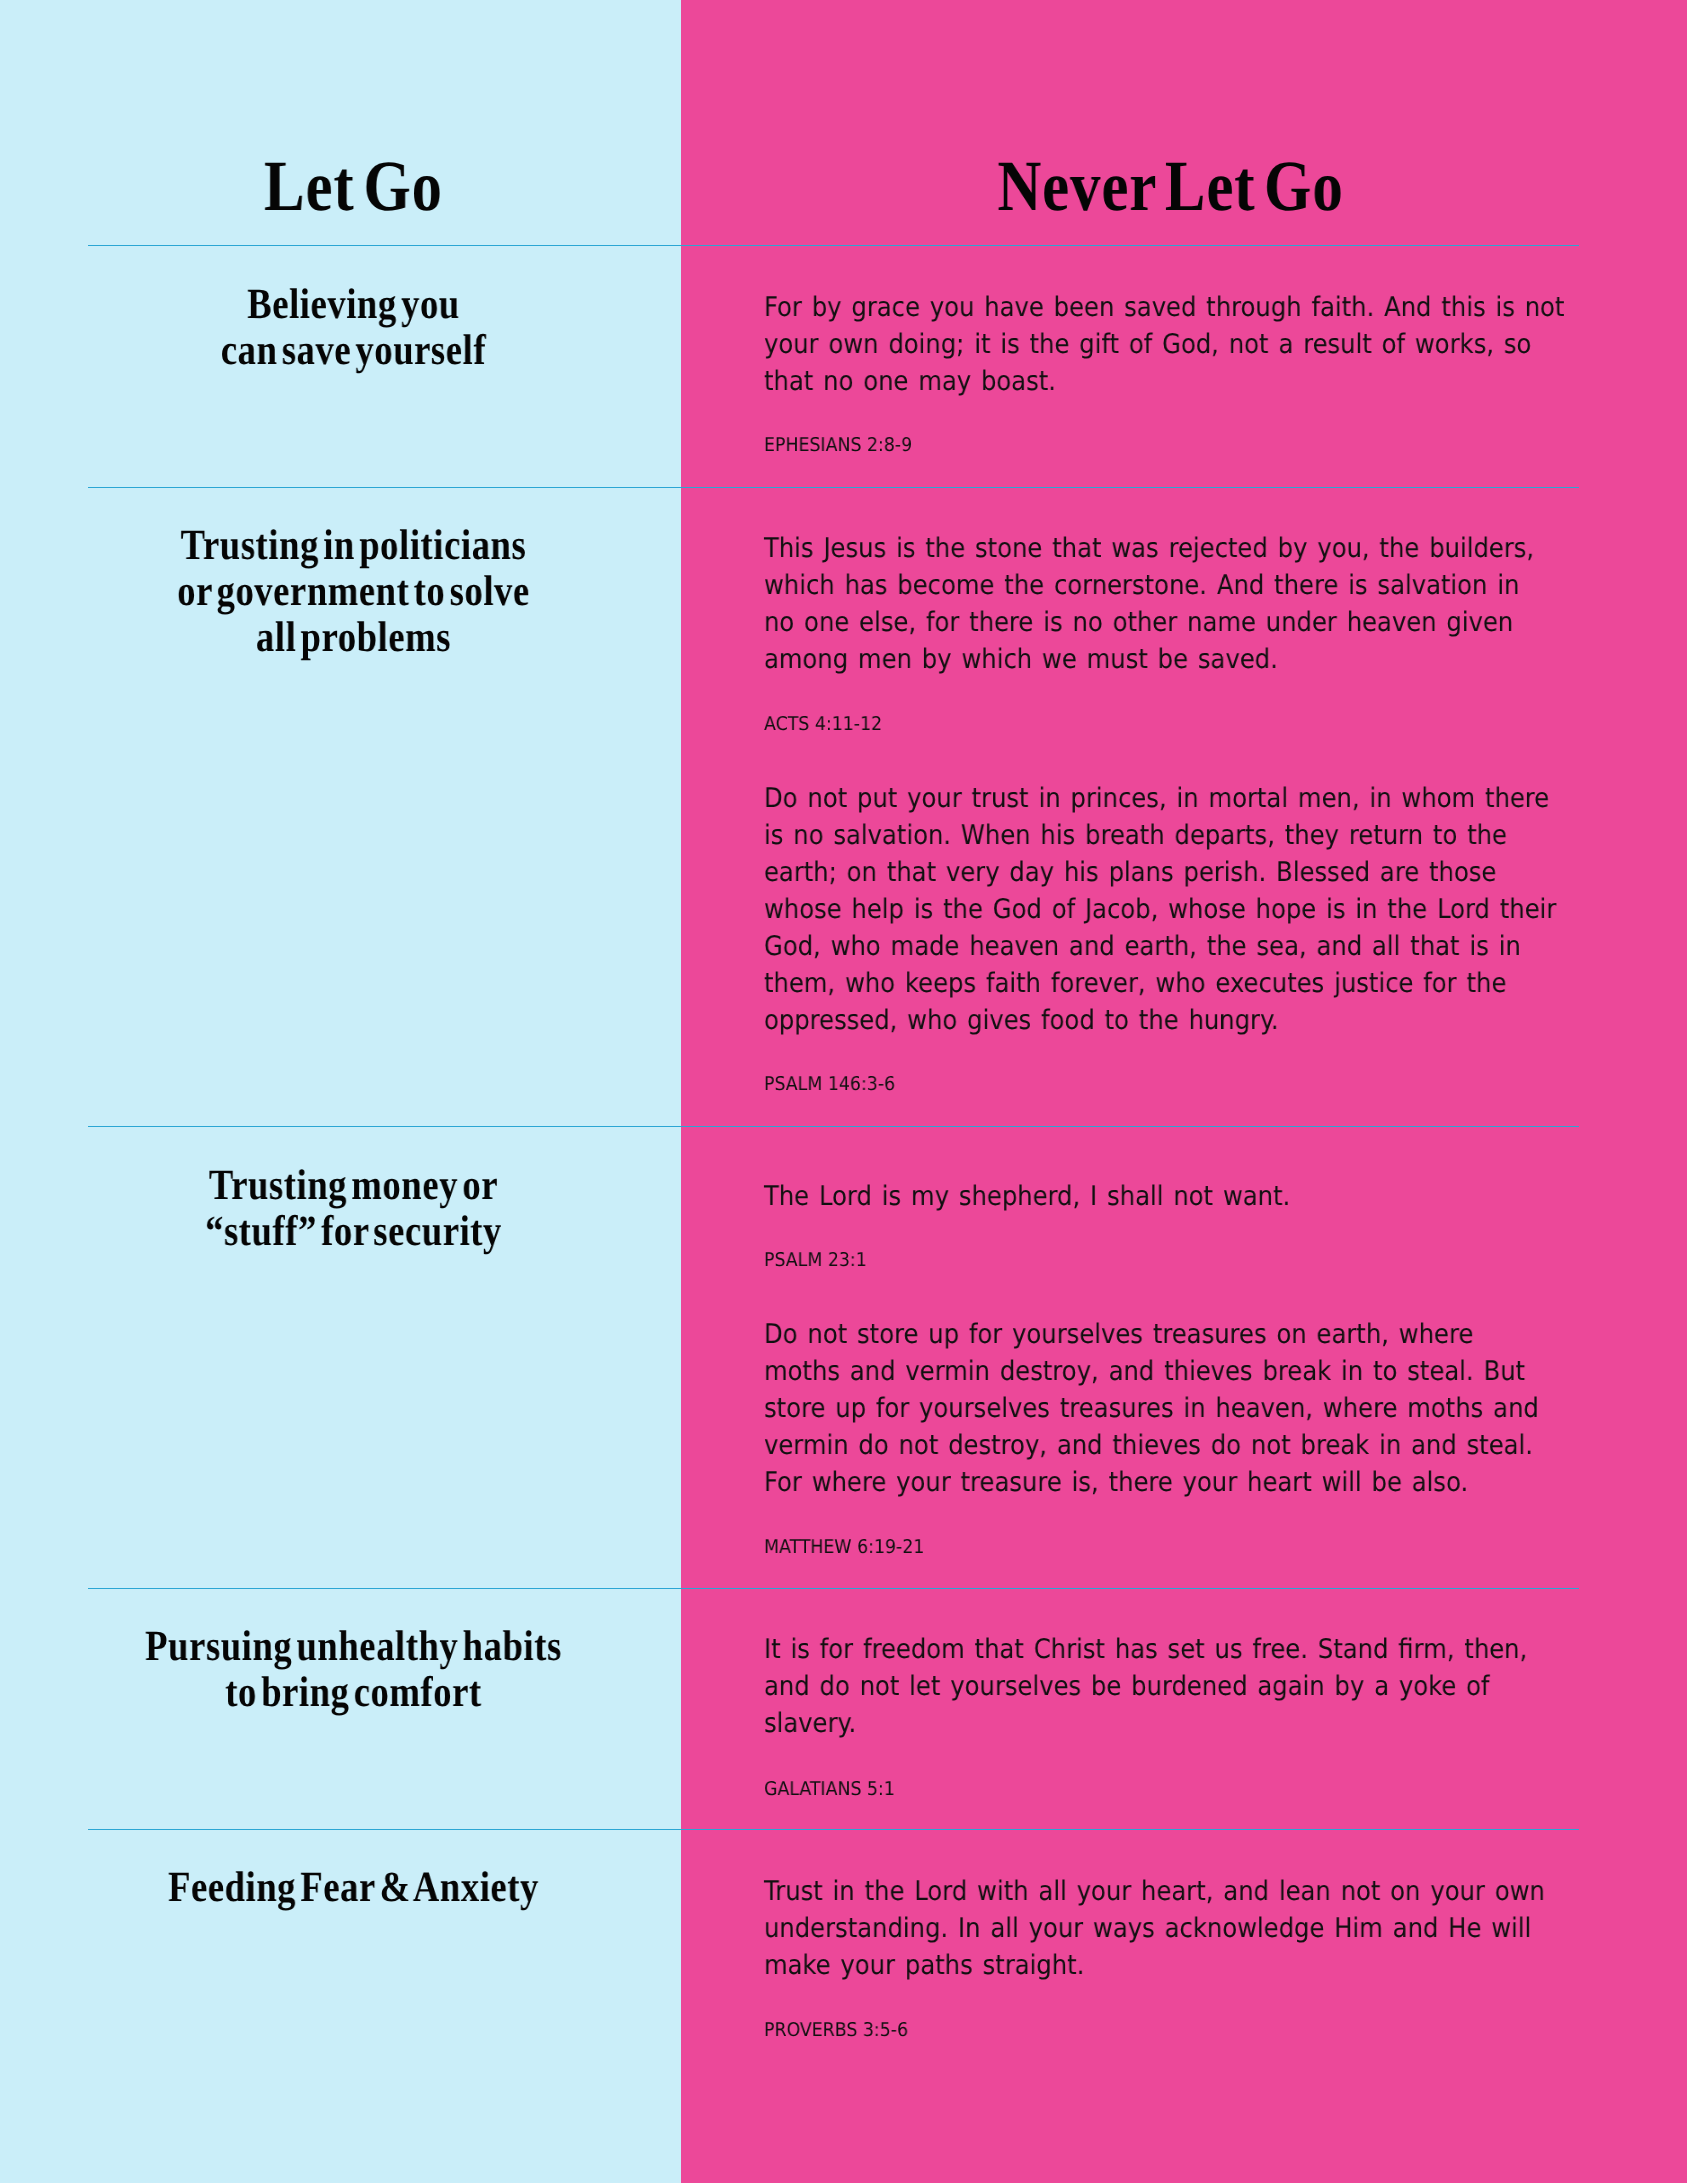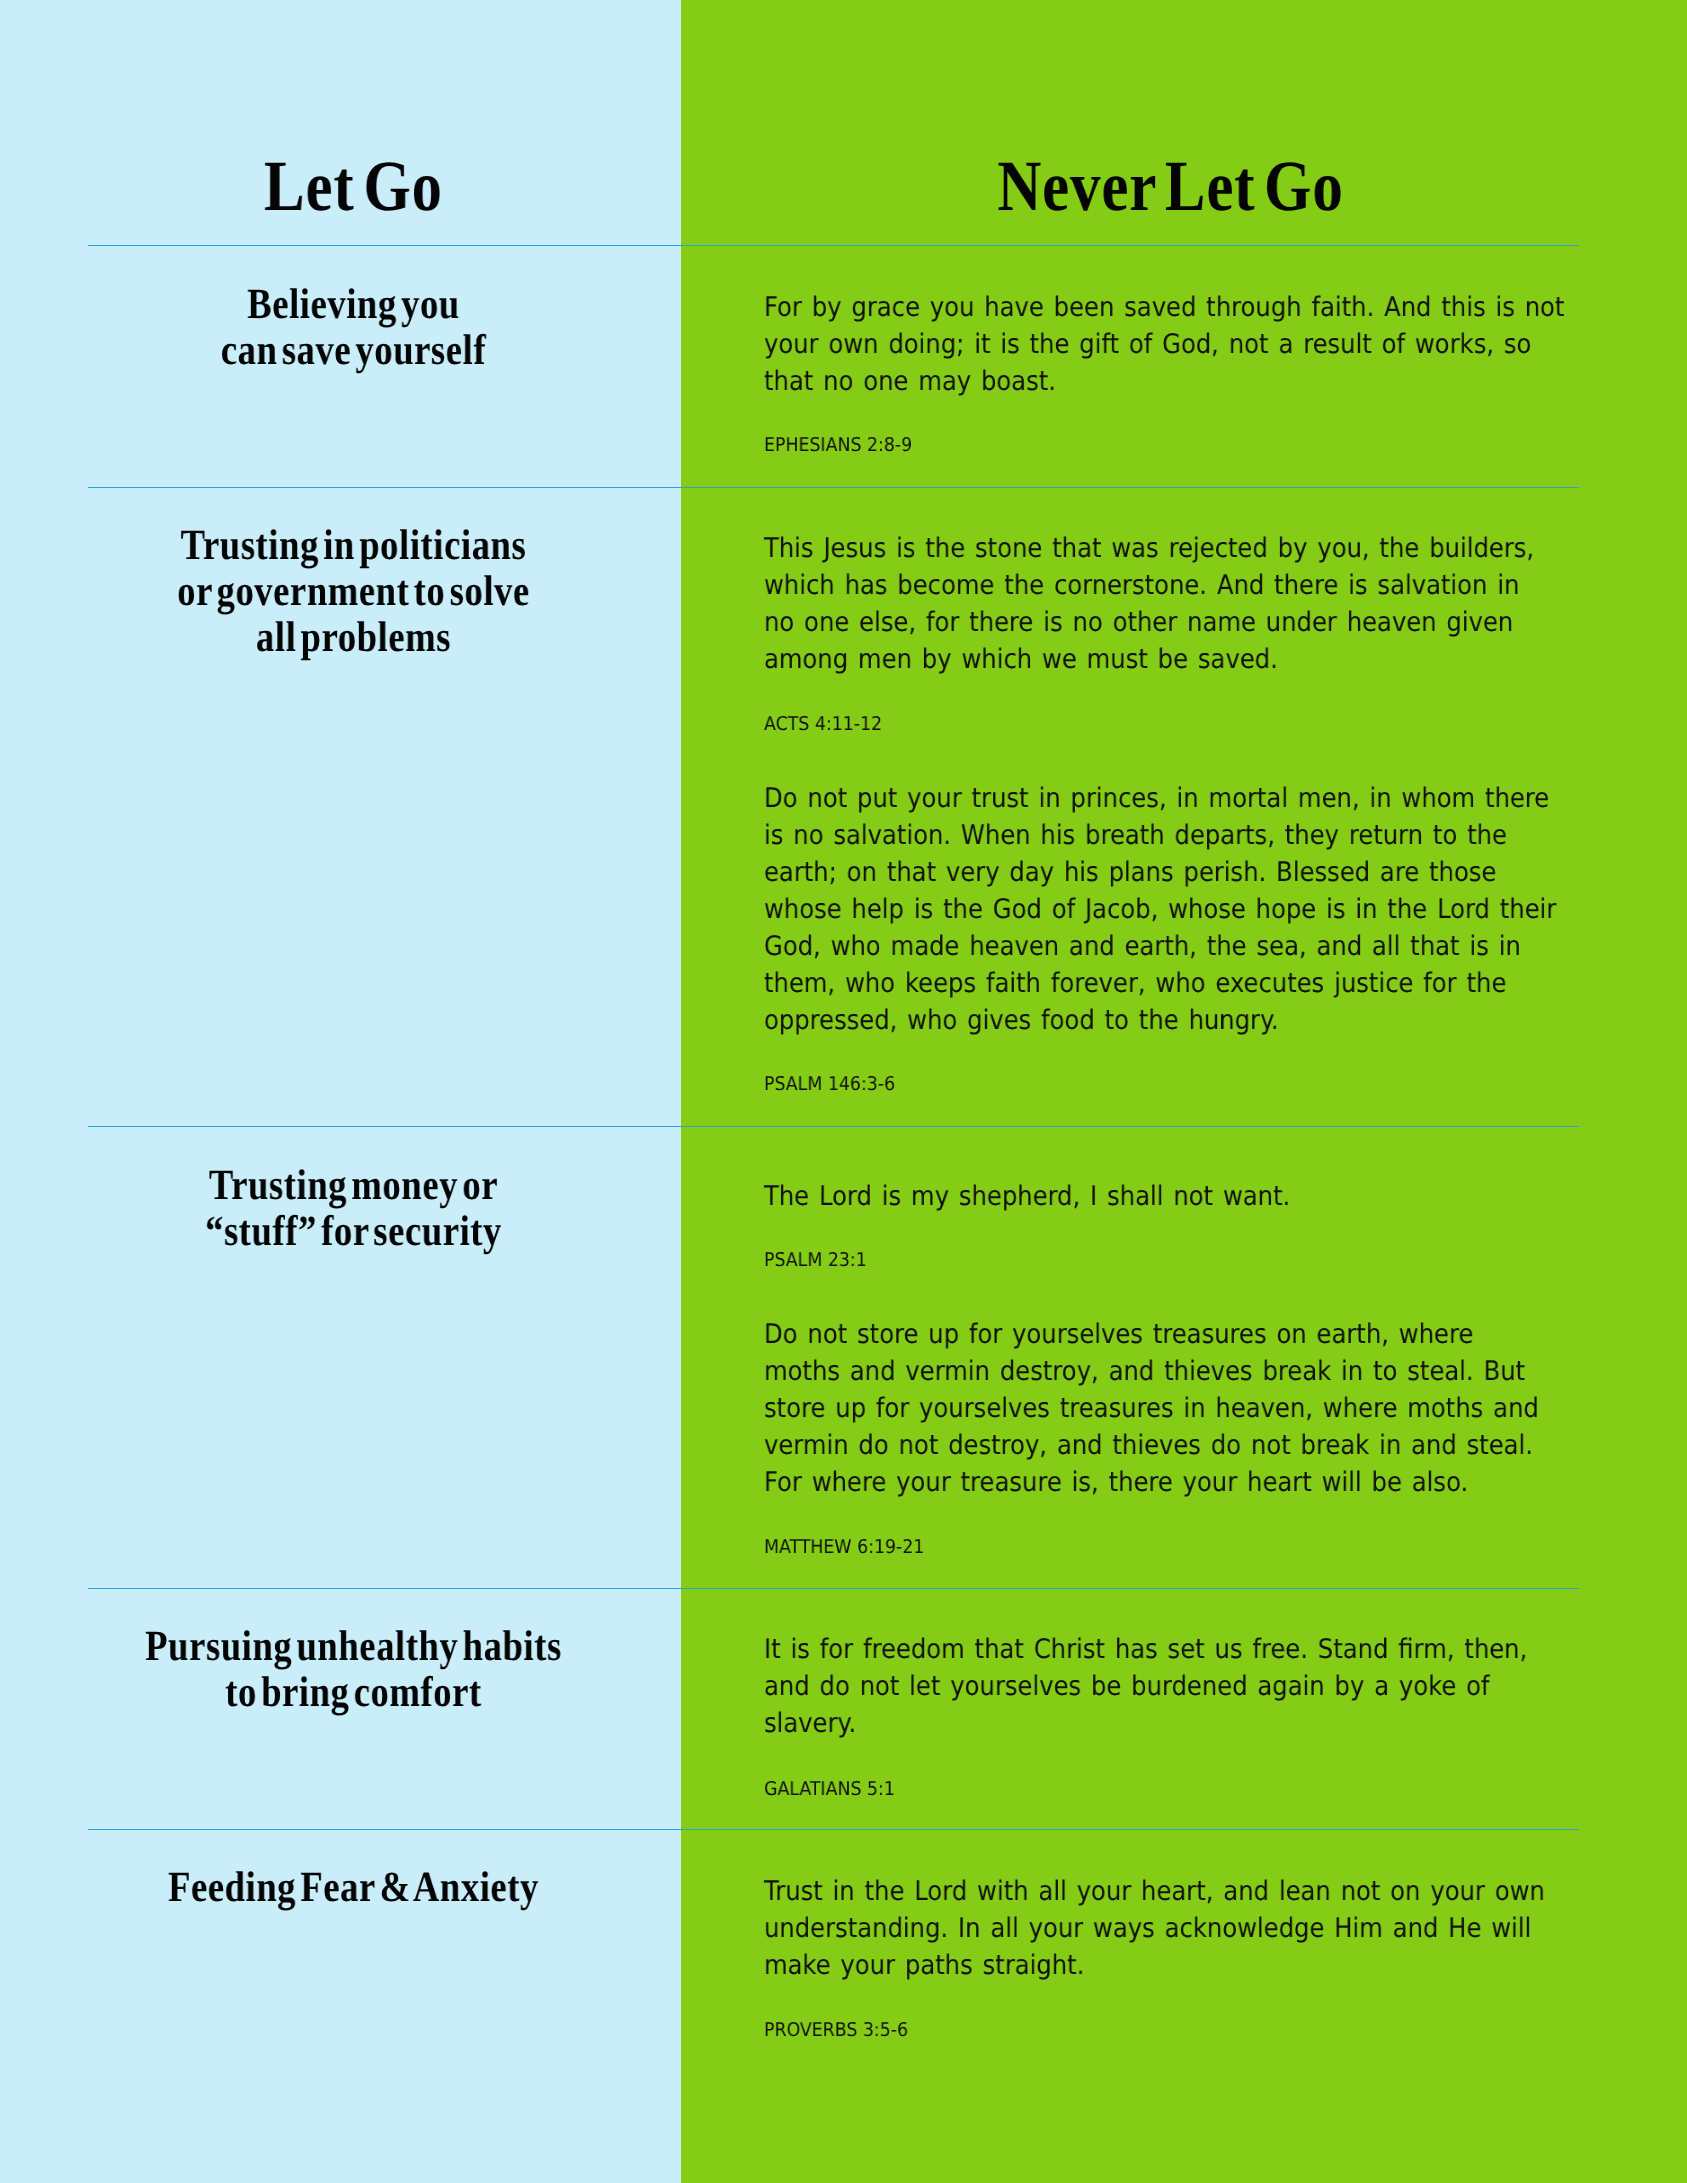--- a/index.html
+++ b/index.html
@@ -76,21 +76,21 @@
     left:764px;
     white-space:nowrap;
     transform: scaleX(0.913);
     transform-origin: 0% 0%;
     will-change: transform;
   }
 </style>
 </head>
 <body>
 
-<div class="page" style="background: #84cc16;">
+<div class="page" style="background: #ec4899;">
 
   <div class="left-band" style="background: rgb(202, 238, 249);"></div>
 
   <div class="col-head" style="left: 15.5px; width: 675px; top: 150px; color: rgb(5, 5, 5);">Let Go</div>
   <div class="col-head" style="left: 833px; width: 675px; top: 150px; color: rgb(5, 5, 5);">Never Let Go</div>
 
   <div class="rule" style="top: 245px; background: rgb(43, 166, 212);"></div>
   <div class="rule" style="top: 487px; background: rgb(43, 166, 212);"></div>
   <div class="rule" style="top: 1126px; background: rgb(43, 166, 212);"></div>
   <div class="rule" style="top: 1588px; background: rgb(43, 166, 212);"></div>

